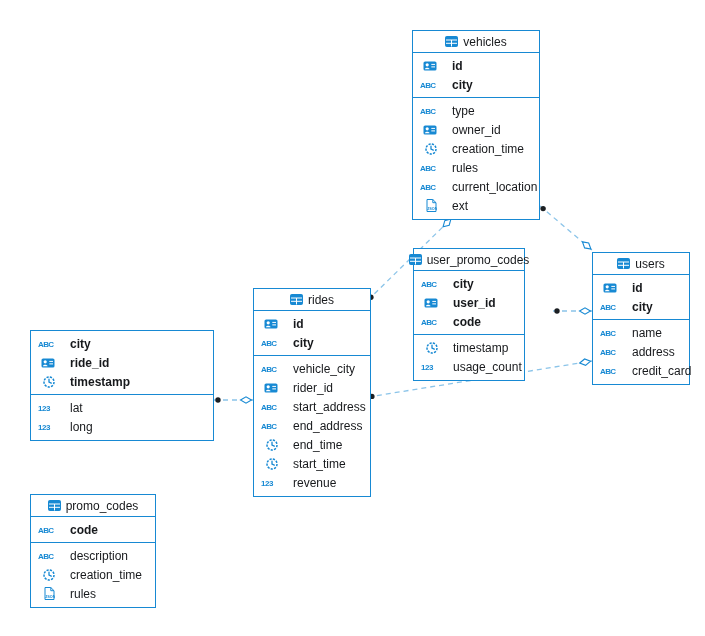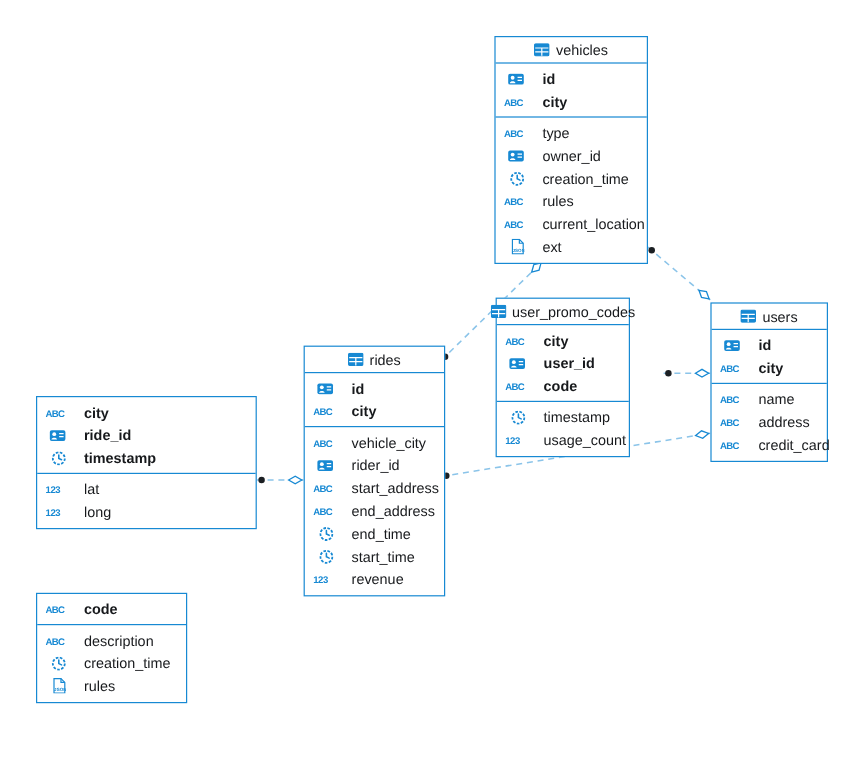--- a/index.html
+++ b/index.html
@@ -422,20 +422,31 @@
           <span class="icon">
             <svg width="17" height="10" viewBox="0 0 17 10">
               <text x="0" y="8.2" font-size="8" font-weight="bold" letter-spacing="-0.4" fill="#1789d3" font-family="&quot;Liberation Sans&quot;, sans-serif">123</text>
             </svg>
           </span>
           <span class="fname">long</span>
         </div>
       </div>
     </div>
     <div class="tbl" style="left: 30px; top: 494px; width: 126px;">
+      <div class="tbl-header">
+        <span class="icon" style="flex-basis:13px;width:13px">
+          <svg width="13" height="11" viewBox="0 0 13 11">
+            <rect x="0.5" y="0.5" width="12" height="10" rx="1" fill="#1789d3" stroke="#1789d3"></rect>
+            <line x1="1" y1="4" x2="12" y2="4" stroke="#fff" stroke-width="1"></line>
+            <line x1="1" y1="7.3" x2="12" y2="7.3" stroke="#fff" stroke-width="1"></line>
+            <line x1="6.5" y1="4" x2="6.5" y2="10.5" stroke="#fff" stroke-width="1"></line>
+          </svg>
+        </span>
+        <span class="ttl">promo_codes</span>
+      </div>
       <div class="tbl-body">
         <div class="row pk">
           <span class="icon">
             <svg width="17" height="10" viewBox="0 0 17 10">
               <text x="0" y="8.2" font-size="8" font-weight="bold" letter-spacing="-0.6" fill="#1789d3" font-family="&quot;Liberation Sans&quot;, sans-serif">ABC</text>
             </svg>
           </span>
           <span class="fname">code</span>
         </div>
         <div class="divider"></div>

